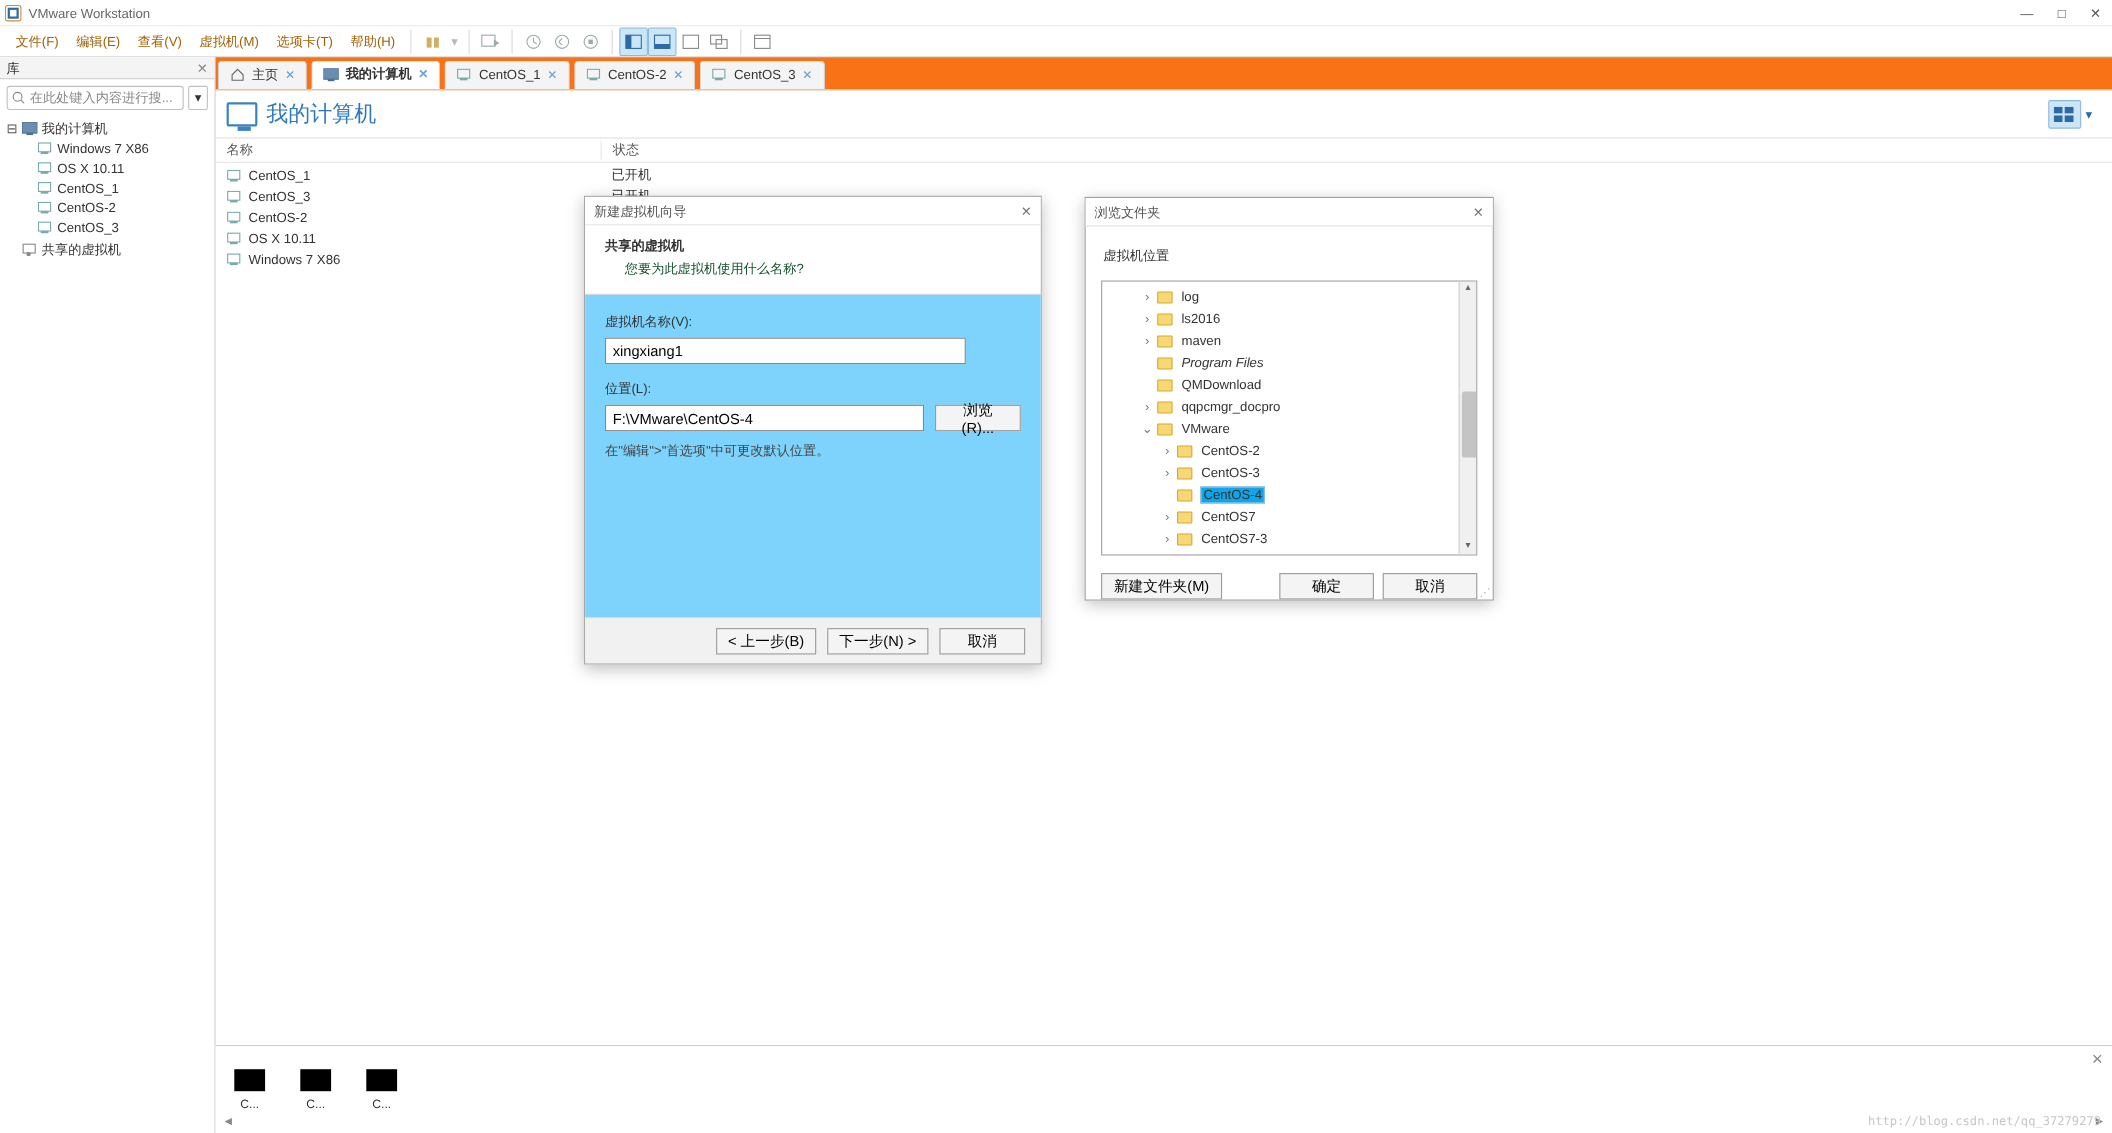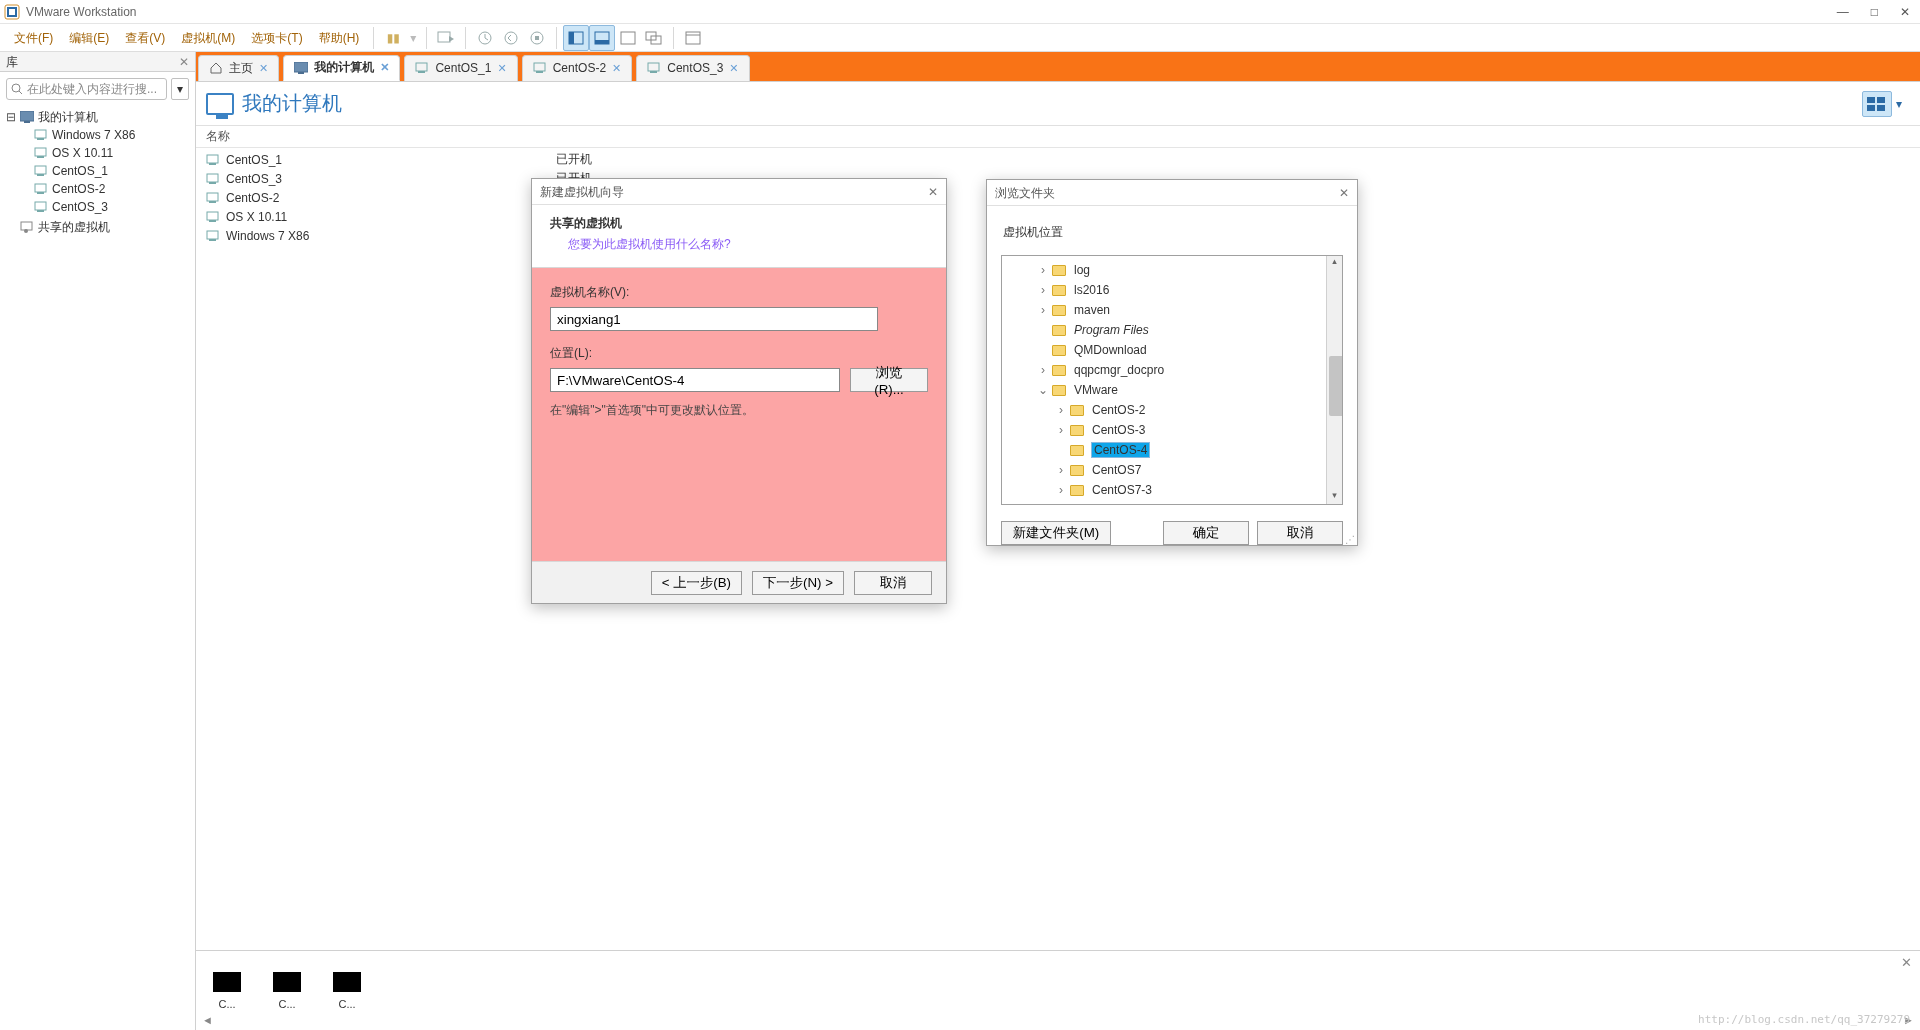--- a/index.html
+++ b/index.html
@@ -47,22 +47,22 @@
   .thumb-bar .close { position:absolute; top:4px; right:8px; color:#888; font-size:13px;}
   .thumb-bar .scroll-l, .thumb-bar .scroll-r { position:absolute; bottom:4px; font-size:11px; color:#888;}
   .thumb-bar .scroll-l{left:6px;} .thumb-bar .scroll-r{right:6px;}
 
   
   .dialog { position:absolute; background:#fff; border:1px solid #a0a0a0; box-shadow:0 4px 14px rgba(0,0,0,0.25); display:flex; flex-direction:column;}
   .dlg-title { height:26px; line-height:26px; padding:0 8px; background:#fff; border-bottom:1px solid #e0e0e0; display:flex; justify-content:space-between; color:#555;}
   .dlg-title .x { color:#777;}
   .dlg-banner { background:#fff; padding:10px 18px 14px; border-bottom:1px solid #d8d8d8;}
   .dlg-banner .b-title { font-weight:bold; margin-bottom:4px;}
-  .dlg-banner .b-sub { padding-left:18px; color:#8b5cf6;}
-  .dlg-body { background:#fca5a5; flex:1; padding:16px 18px;}
+  .dlg-banner .b-sub { padding-left:18px; color:#14532d;}
+  .dlg-body { background:#7dd3fc; flex:1; padding:16px 18px;}
   .field-label { margin-bottom:6px; color:#333;}
   .text-input { width:100%; height:24px; border:1px solid #888; padding:0 6px; background:#fff;}
   .dlg-foot { height:42px; border-top:1px solid #d8d8d8; background:#f1f1f1; display:flex; align-items:center; justify-content:flex-end; gap:10px; padding:0 14px;}
   .btn { min-width:78px; height:24px; border:1px solid #9a9a9a; background:#f4f4f4; display:inline-flex; align-items:center; justify-content:center; padding:0 10px;}
 
   
   .bf-body { padding:12px 14px 8px; flex:1; display:flex; flex-direction:column;}
   .bf-tree-wrap { flex:1; border:1px solid #a0a0a0; background:#fff; position:relative; margin-top:14px; overflow:hidden;}
   .bf-tree { padding:4px 6px; height:100%; overflow:auto;}
   .bf-row { display:flex; align-items:center; height:20px; gap:4px;}
@@ -299,20 +299,21 @@
               <rect x="10" y="8" width="8" height="6" fill="#2b6aa5"></rect>
             </svg>
           </span>
         <span style="color:#2b6aa5;">▾</span>
       </div>
     </div>
 
     <div class="list-area">
       <div class="list-head">
         <div class="col-name">名称</div>
+        <div class="col-status">状态</div>
       </div>
       <div class="list-body" id="vm-rows">
           <div class="list-row">
             <div class="n">
               <svg class="vm-mini">
                 <rect x="1" y="1" width="11" height="8" fill="none" stroke="#7aa"></rect>
                 <rect x="3" y="9" width="7" height="2" fill="#7aa"></rect>
               </svg>
               <span>CentOS_1</span>
             </div>

